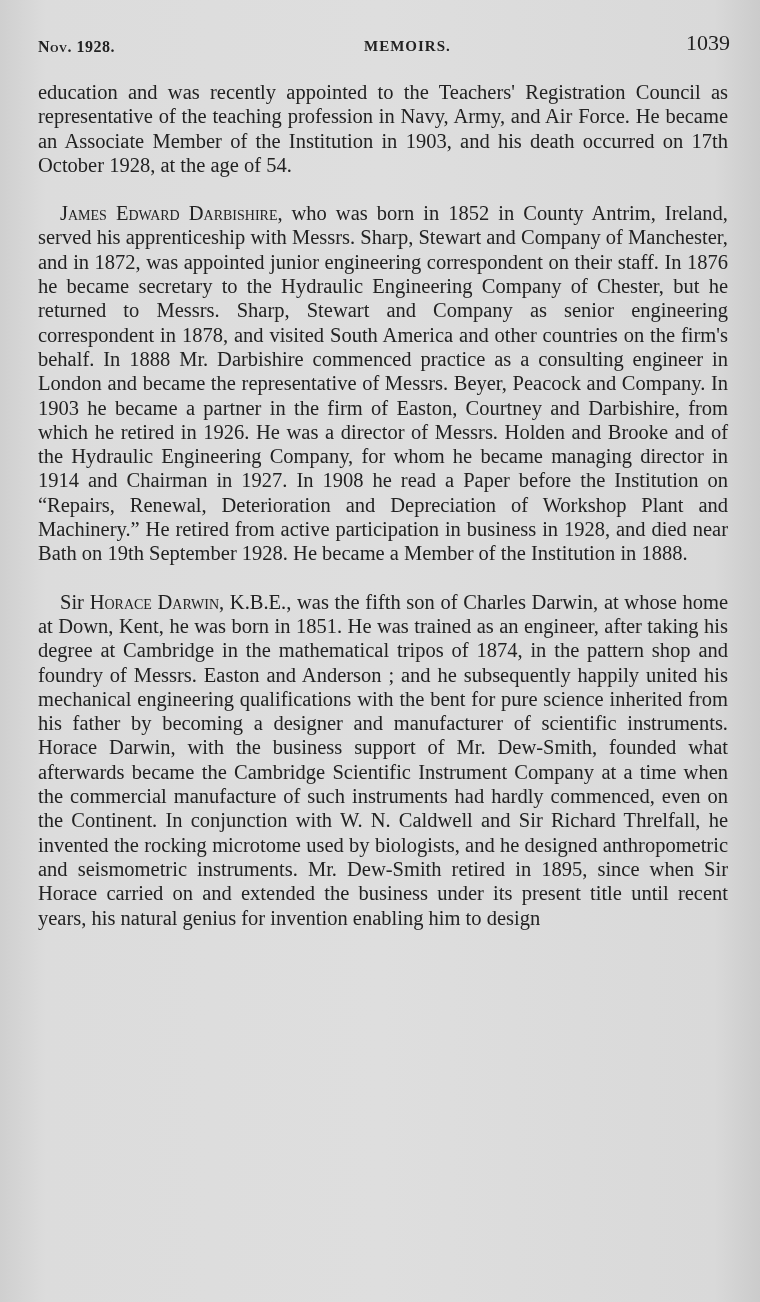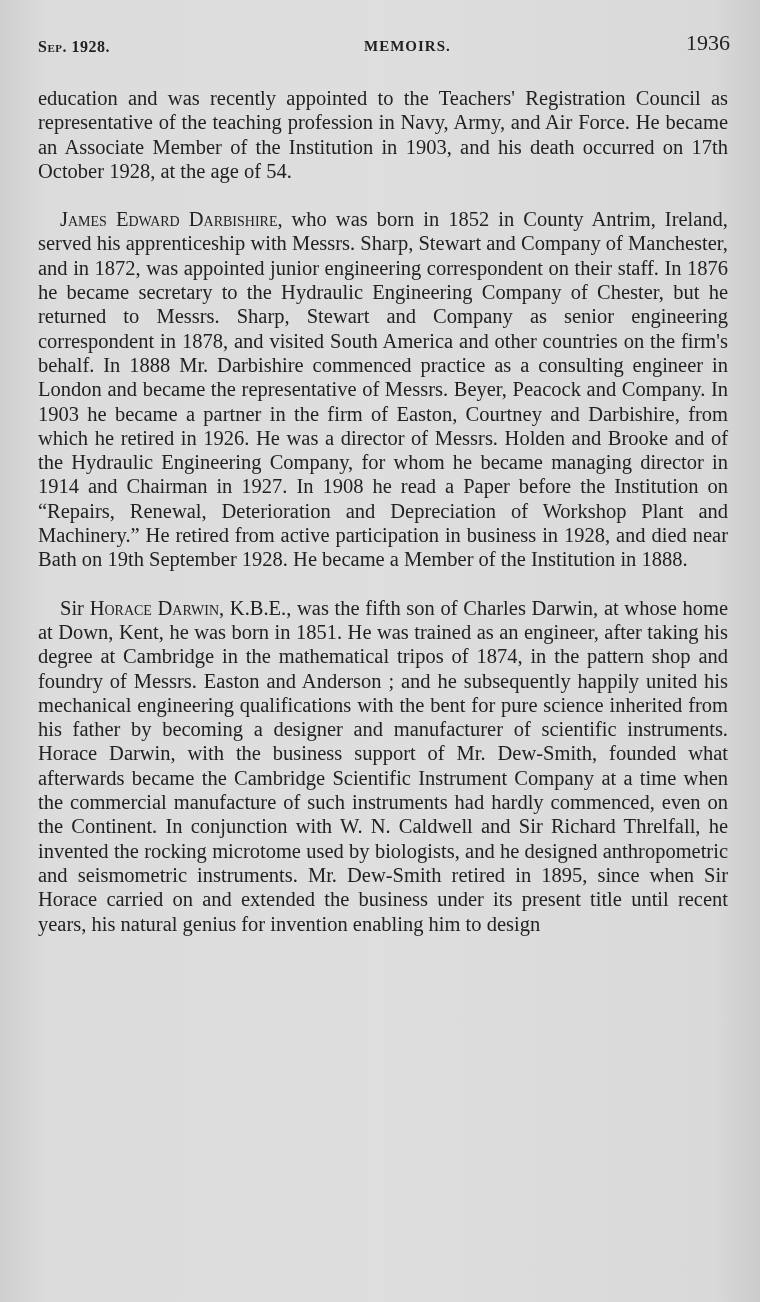--- a/index.html
+++ b/index.html
@@ -11,36 +11,36 @@
   }
   .page { position: relative; width: 760px; height: 1302px; }
   .header {
     position: absolute; top: 30px; left: 38px; right: 30px;
     height: 30px;
   }
   .hdr-left { position: absolute; left: 0; top: 8px; font-size: 16px; font-weight: bold; letter-spacing: 0.5px; }
   .hdr-center { position: absolute; left: 290px; top: 8px; font-size: 15px; font-weight: bold; letter-spacing: 1px; margin-left: 36px; }
   .hdr-right { position: absolute; right: 0; top: 0; font-size: 22px; }
   .body-text {
-    position: absolute; top: 86px; left: 38px; width: 690px;
+    position: absolute; top: 80px; left: 38px; width: 690px;
     font-size: 20.5px; line-height: 24.3px;
     text-align: justify;
   }
   .body-text p { margin: 0; text-indent: 0; }
   .para { margin-bottom: 24px !important; }
   .sc { font-variant: small-caps; }
 </style>
 </head>
 <body>
 
 <div class="page">
   <div class="header">
-    <span class="hdr-left sc">Sep. 1928.</span>
+    <span class="hdr-left sc">Nov. 1928.</span>
     <span class="hdr-center">MEMOIRS.</span>
-    <span class="hdr-right">1936</span>
+    <span class="hdr-right">1039</span>
   </div>
 
   <div class="body-text">
     <p class="para">
       <span>education and was recently appointed to the Teachers' Registration Council as representative of the teaching profession in Navy, Army, and Air Force.  He became an Associate Member of the Institution in 1903, and his death occurred on 17th October 1928, at the age of 54.</span>
     </p>
     <p class="para" style="text-indent:22px">
       <span class="sc">James Edward Darbishire</span><span>, who was born in 1852 in County Antrim, Ireland, served his apprenticeship with Messrs. Sharp, Stewart and Company of Manchester, and in 1872, was appointed junior engineering correspondent on their staff.  In 1876 he became secretary to the Hydraulic Engineering Company of Chester, but he returned to Messrs. Sharp, Stewart and Company as senior engineering correspondent in 1878, and visited South America and other countries on the firm's behalf.  In 1888 Mr. Darbishire commenced practice as a consulting engineer in London and became the representative of Messrs. Beyer, Peacock and Company.  In 1903 he became a partner in the firm of Easton, Courtney and Darbishire, from which he retired in 1926.  He was a director of Messrs. Holden and Brooke and of the Hydraulic Engineering Company, for whom he became managing director in 1914 and Chairman in 1927.  In 1908 he read a Paper before the Institution on “Repairs, Renewal, Deterioration and Depreciation of Workshop Plant and Machinery.”  He retired from active participation in business in 1928, and died near Bath on 19th September 1928.  He became a Member of the Institution in 1888.</span>
     </p>
     <p class="para" style="text-indent:22px">

